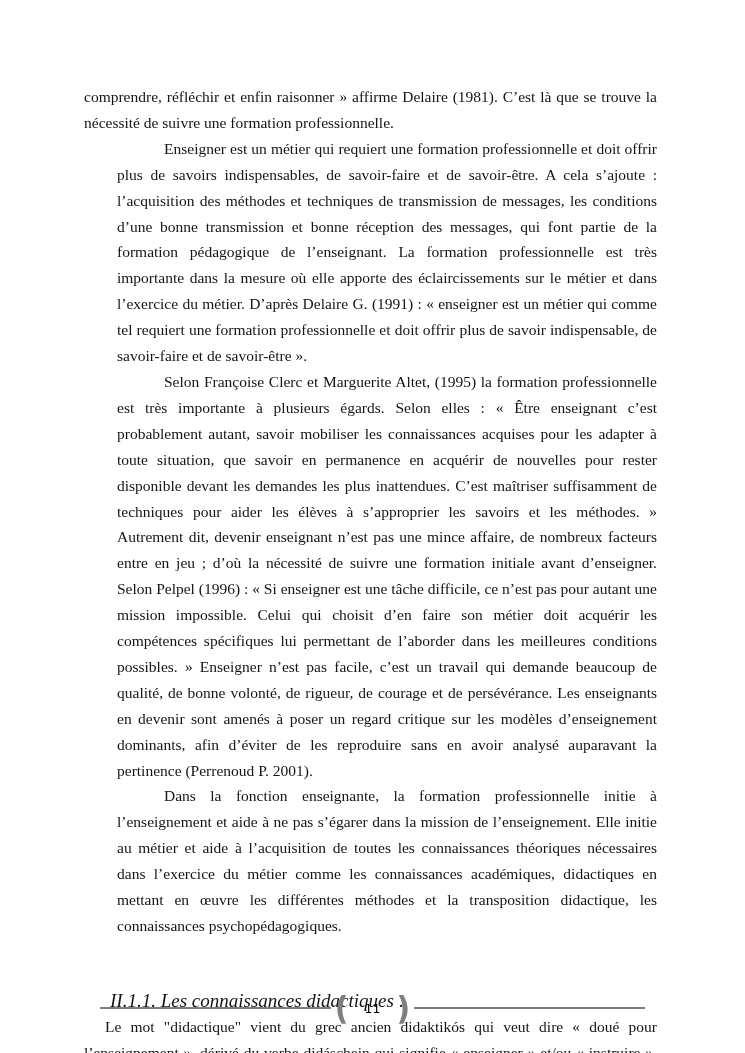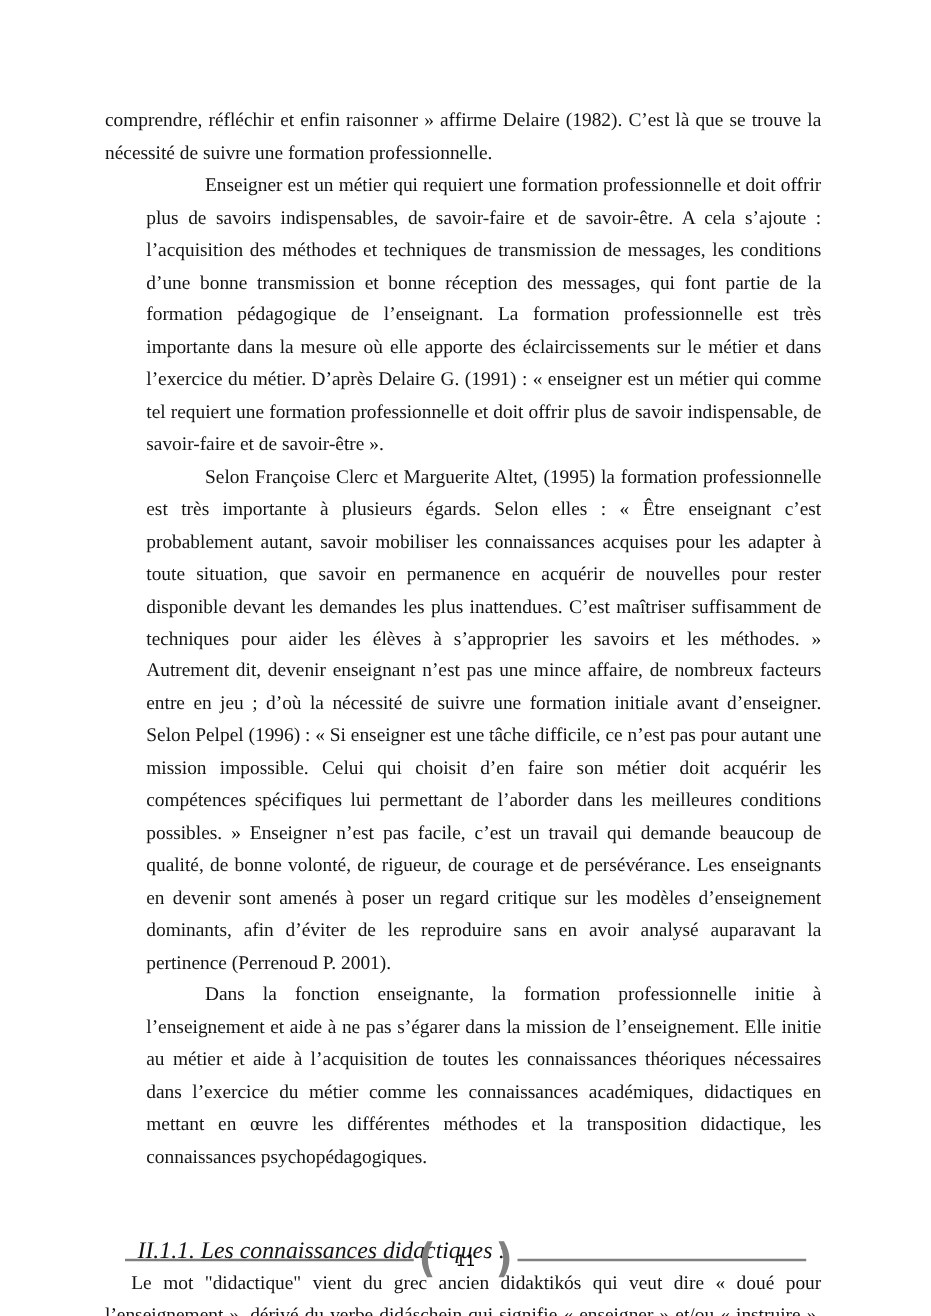--- a/index.html
+++ b/index.html
@@ -81,21 +81,21 @@
     color: #000000;
     margin: 0 12px;
   }
 </style>
 </head>
 <body>
 
 <div class="page">
 
   <div class="body-text">
-    <p class="para">comprendre, réfléchir et enfin raisonner » affirme Delaire (1982). C’est là que se trouve la nécessité de suivre une formation professionnelle.</p>
+    <p class="para">comprendre, réfléchir et enfin raisonner » affirme Delaire (1981). C’est là que se trouve la nécessité de suivre une formation professionnelle.</p>
     <p class="para p-indent">Enseigner est un métier qui requiert une formation professionnelle et doit offrir plus de savoirs indispensables, de savoir-faire et de savoir-être. A cela s’ajoute : l’acquisition des méthodes et techniques de transmission de messages, les conditions d’une bonne transmission et bonne réception des messages, qui font partie de la formation pédagogique de l’enseignant. La formation professionnelle est très importante dans la mesure où elle apporte des éclaircissements sur le métier et dans l’exercice du métier. D’après Delaire G. (1991) : « enseigner est un métier qui comme tel requiert une formation professionnelle et doit offrir plus de savoir indispensable, de savoir-faire et de savoir-être ».</p>
     <p class="para p-indent">Selon Françoise Clerc et Marguerite Altet, (1995) la formation professionnelle est très importante à plusieurs égards. Selon elles : « Être enseignant c’est probablement autant, savoir mobiliser les connaissances acquises pour les adapter à toute situation, que savoir en permanence en acquérir de nouvelles pour rester disponible devant les demandes les plus inattendues. C’est maîtriser suffisamment de techniques pour aider les élèves à s’approprier les savoirs et les méthodes. » Autrement dit, devenir enseignant n’est pas une mince affaire, de nombreux facteurs entre en jeu ; d’où la nécessité de suivre une formation initiale avant d’enseigner. Selon Pelpel (1996) : « Si enseigner est une tâche difficile, ce n’est pas pour autant une mission impossible. Celui qui choisit d’en faire son métier doit acquérir les compétences spécifiques lui permettant de l’aborder dans les meilleures conditions possibles. » Enseigner n’est pas facile, c’est un travail qui demande beaucoup de qualité, de bonne volonté, de rigueur, de courage et de persévérance. Les enseignants en devenir sont amenés à poser un regard critique sur les modèles d’enseignement dominants, afin d’éviter de les reproduire sans en avoir analysé auparavant la pertinence (Perrenoud P. 2001).</p>
     <p class="para p-indent">Dans la fonction enseignante, la formation professionnelle initie à l’enseignement et aide à ne pas s’égarer dans la mission de l’enseignement. Elle initie au métier et aide à l’acquisition de toutes les connaissances théoriques nécessaires dans l’exercice du métier comme les connaissances académiques, didactiques en mettant en œuvre les différentes méthodes et la transposition didactique, les connaissances psychopédagogiques.</p>
     <h3 class="subheading">II.1.1. Les connaissances didactiques :</h3>
     <p class="para p-small-indent">Le mot "didactique" vient du grec ancien didaktikós qui veut dire « doué pour l’enseignement », dérivé du verbe didáschein qui signifie « enseigner » et/ou « instruire ». La</p>
   </div>
 
   <div class="footer">
     <span class="rule"></span>
     <span class="bracket">(</span>

